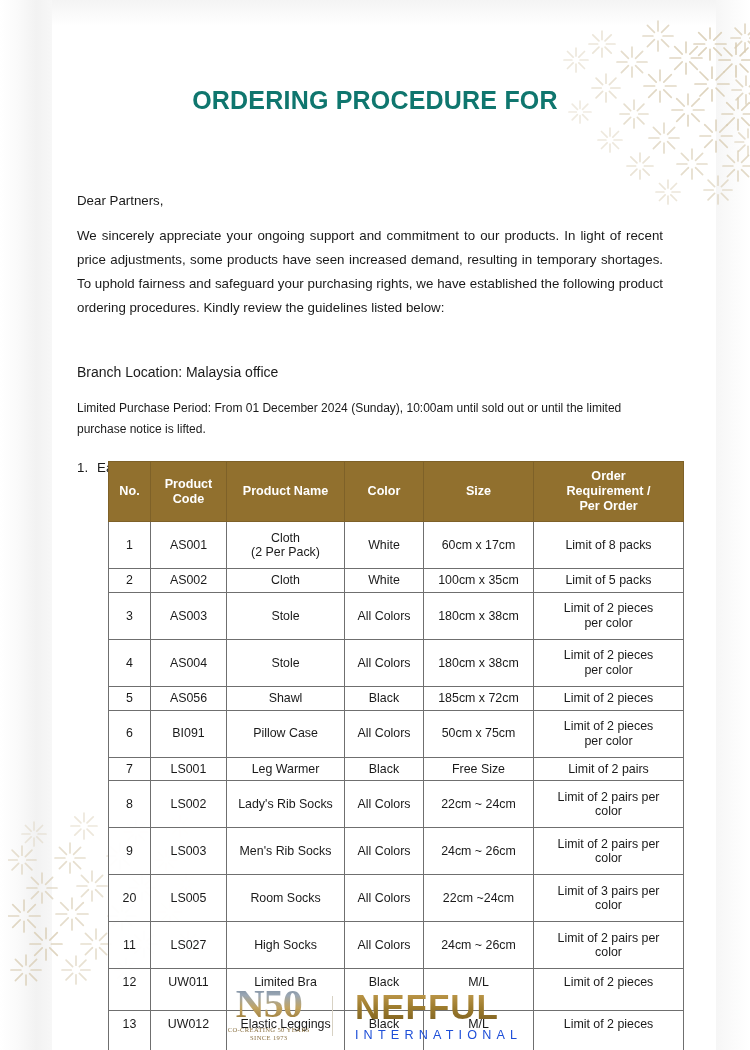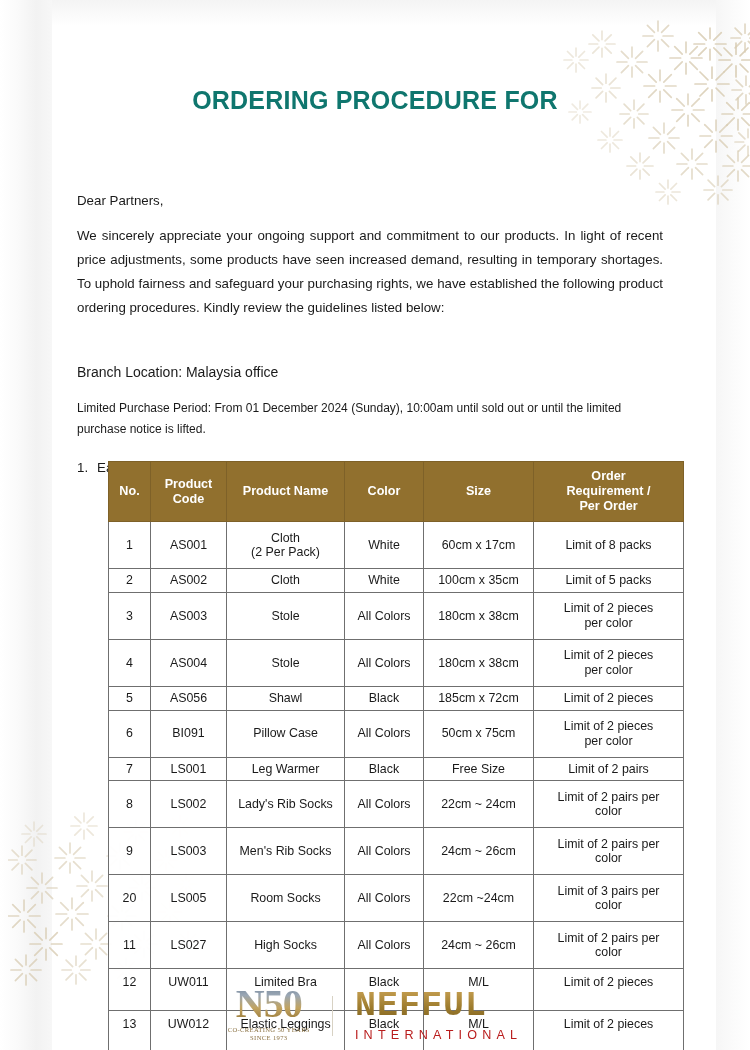--- a/index.html
+++ b/index.html
@@ -208,35 +208,35 @@
     background: #d8d2c4;
     margin-bottom: 6px;
   }
   .logo-nefful {
     display: flex;
     flex-direction: column;
     align-items: flex-start;
     line-height: 1;
   }
   .nefful-main {
-    font-family: Liberation Mono, monospace;
+    font-family: Liberation Sans, sans-serif;
     font-size: 35px;
     font-weight: bold;
     letter-spacing: 1px;
     background: linear-gradient(180deg, #c7a052 0%, #9b7a2c 55%, #7d5f20 100%);
     -webkit-background-clip: text;
     background-clip: text;
     color: #9b7a2c;
     -webkit-text-fill-color: transparent;
   }
   .nefful-sub {
     font-family: "Liberation Sans", sans-serif;
     font-size: 12.6px;
     letter-spacing: 5.2px;
-    color: #b91c1c;
+    color: #1d4ed8;
     margin-top: 5px;
   }
 </style>
 </head>
 <body>
 
 <div id="page">
 
   <div class="edge-shade-top"></div>
   <div class="edge-shade-left"></div>

